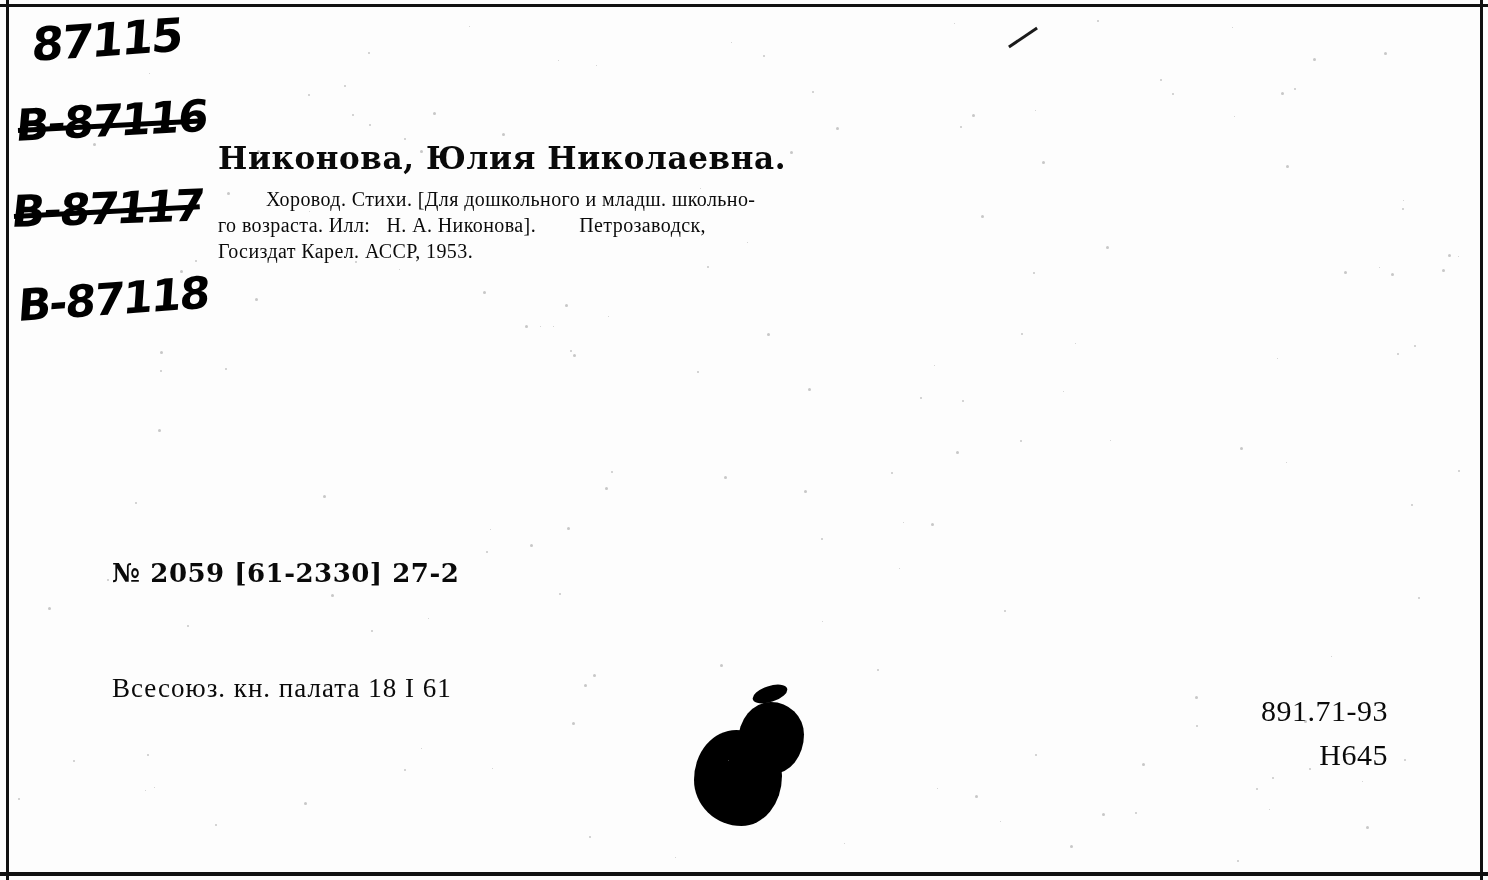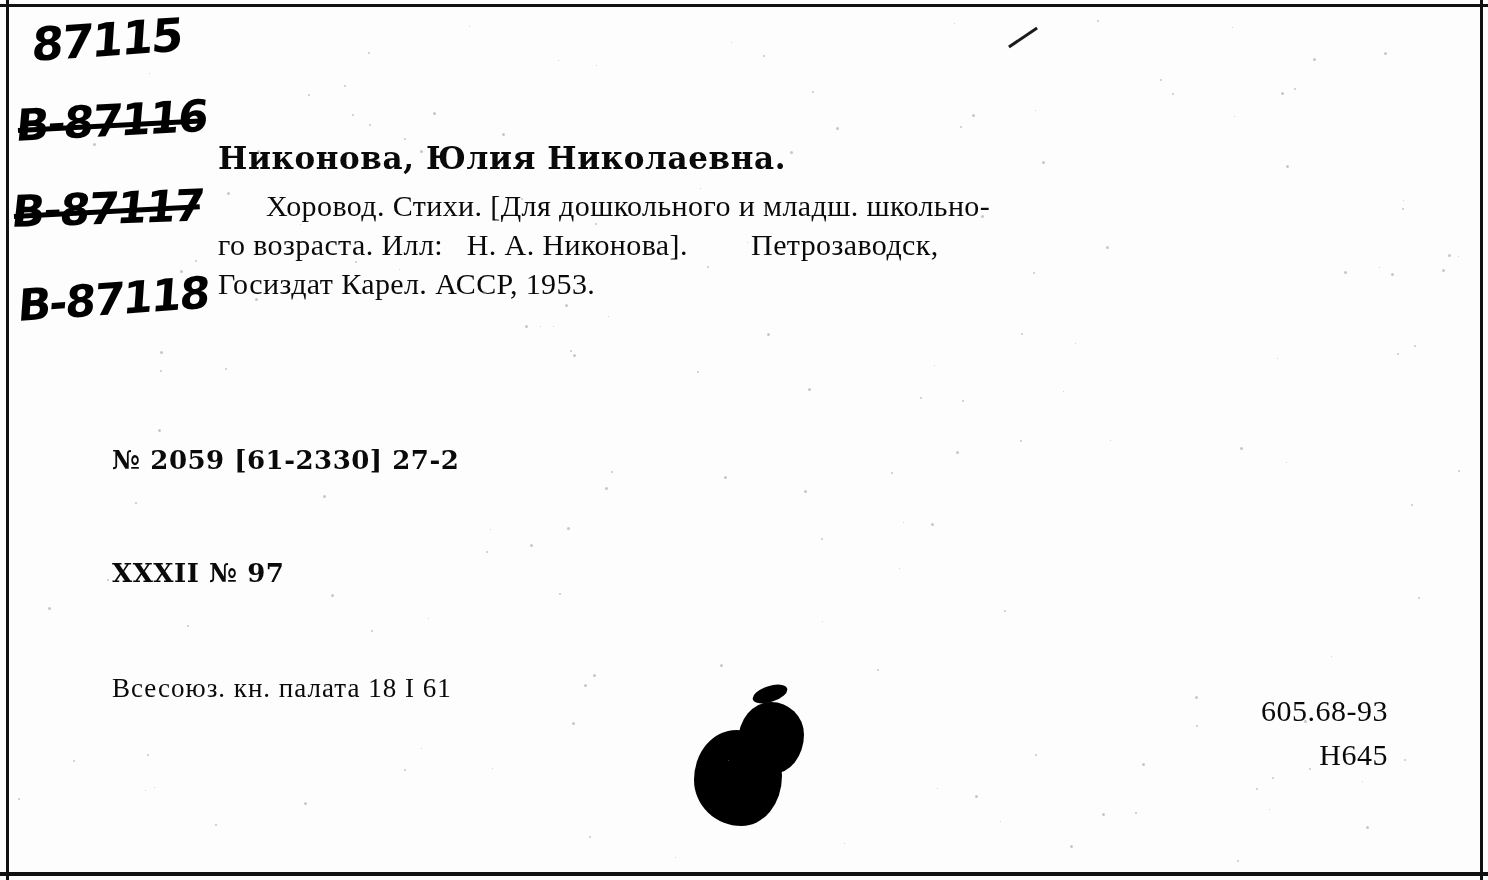--- a/index.html
+++ b/index.html
@@ -72,21 +72,21 @@
     width: 1190px;
   }
   .author {
     font-family: "DejaVu Serif", serif;
     font-weight: 700;
     font-size: 31px;
     letter-spacing: .6px;
     margin-bottom: 10px;
   }
   .body-line {
-    font-size: 30px;
+    font-size: 20px;
     letter-spacing: .4px;
     line-height: 1.30;
     white-space: pre;
   }
   .indent { display: inline-block; width: 48px; }
 
   
   #footer-left {
     position: absolute;
     left: 112px;
@@ -163,26 +163,25 @@
 
   <div id="biblio">
     <div class="author">Никонова, Юлия Николаевна.</div>
     <div class="body-line"><span class="indent"></span><span>Хоровод. Стихи. [Для дошкольного и младш. школьно-</span></div>
     <div class="body-line">го возраста. Илл:   Н. А. Никонова].        Петрозаводск,</div>
     <div class="body-line">Госиздат Карел. АССР, 1953.</div>
   </div>
 
   <div id="footer-left">
     <div class="fl1">№ 2059 [61-2330] 27-2</div>
-    <div class="fl2">XXXII № 97</div>
     <div class="fl3">Всесоюз. кн. палата 18 I 61</div>
   </div>
 
   <div id="footer-right">
-    <div>605.68-93</div>
+    <div>891.71-93</div>
     <div>Н645</div>
   </div>
 
   <div id="blot">
     <div class="b1"></div>
     <div class="b2"></div>
     <div class="b3"></div>
   </div>
 
 <div class="speckle" style="width: 1px; height: 1px; left: 1000.45px; top: 820.655px;"></div>

